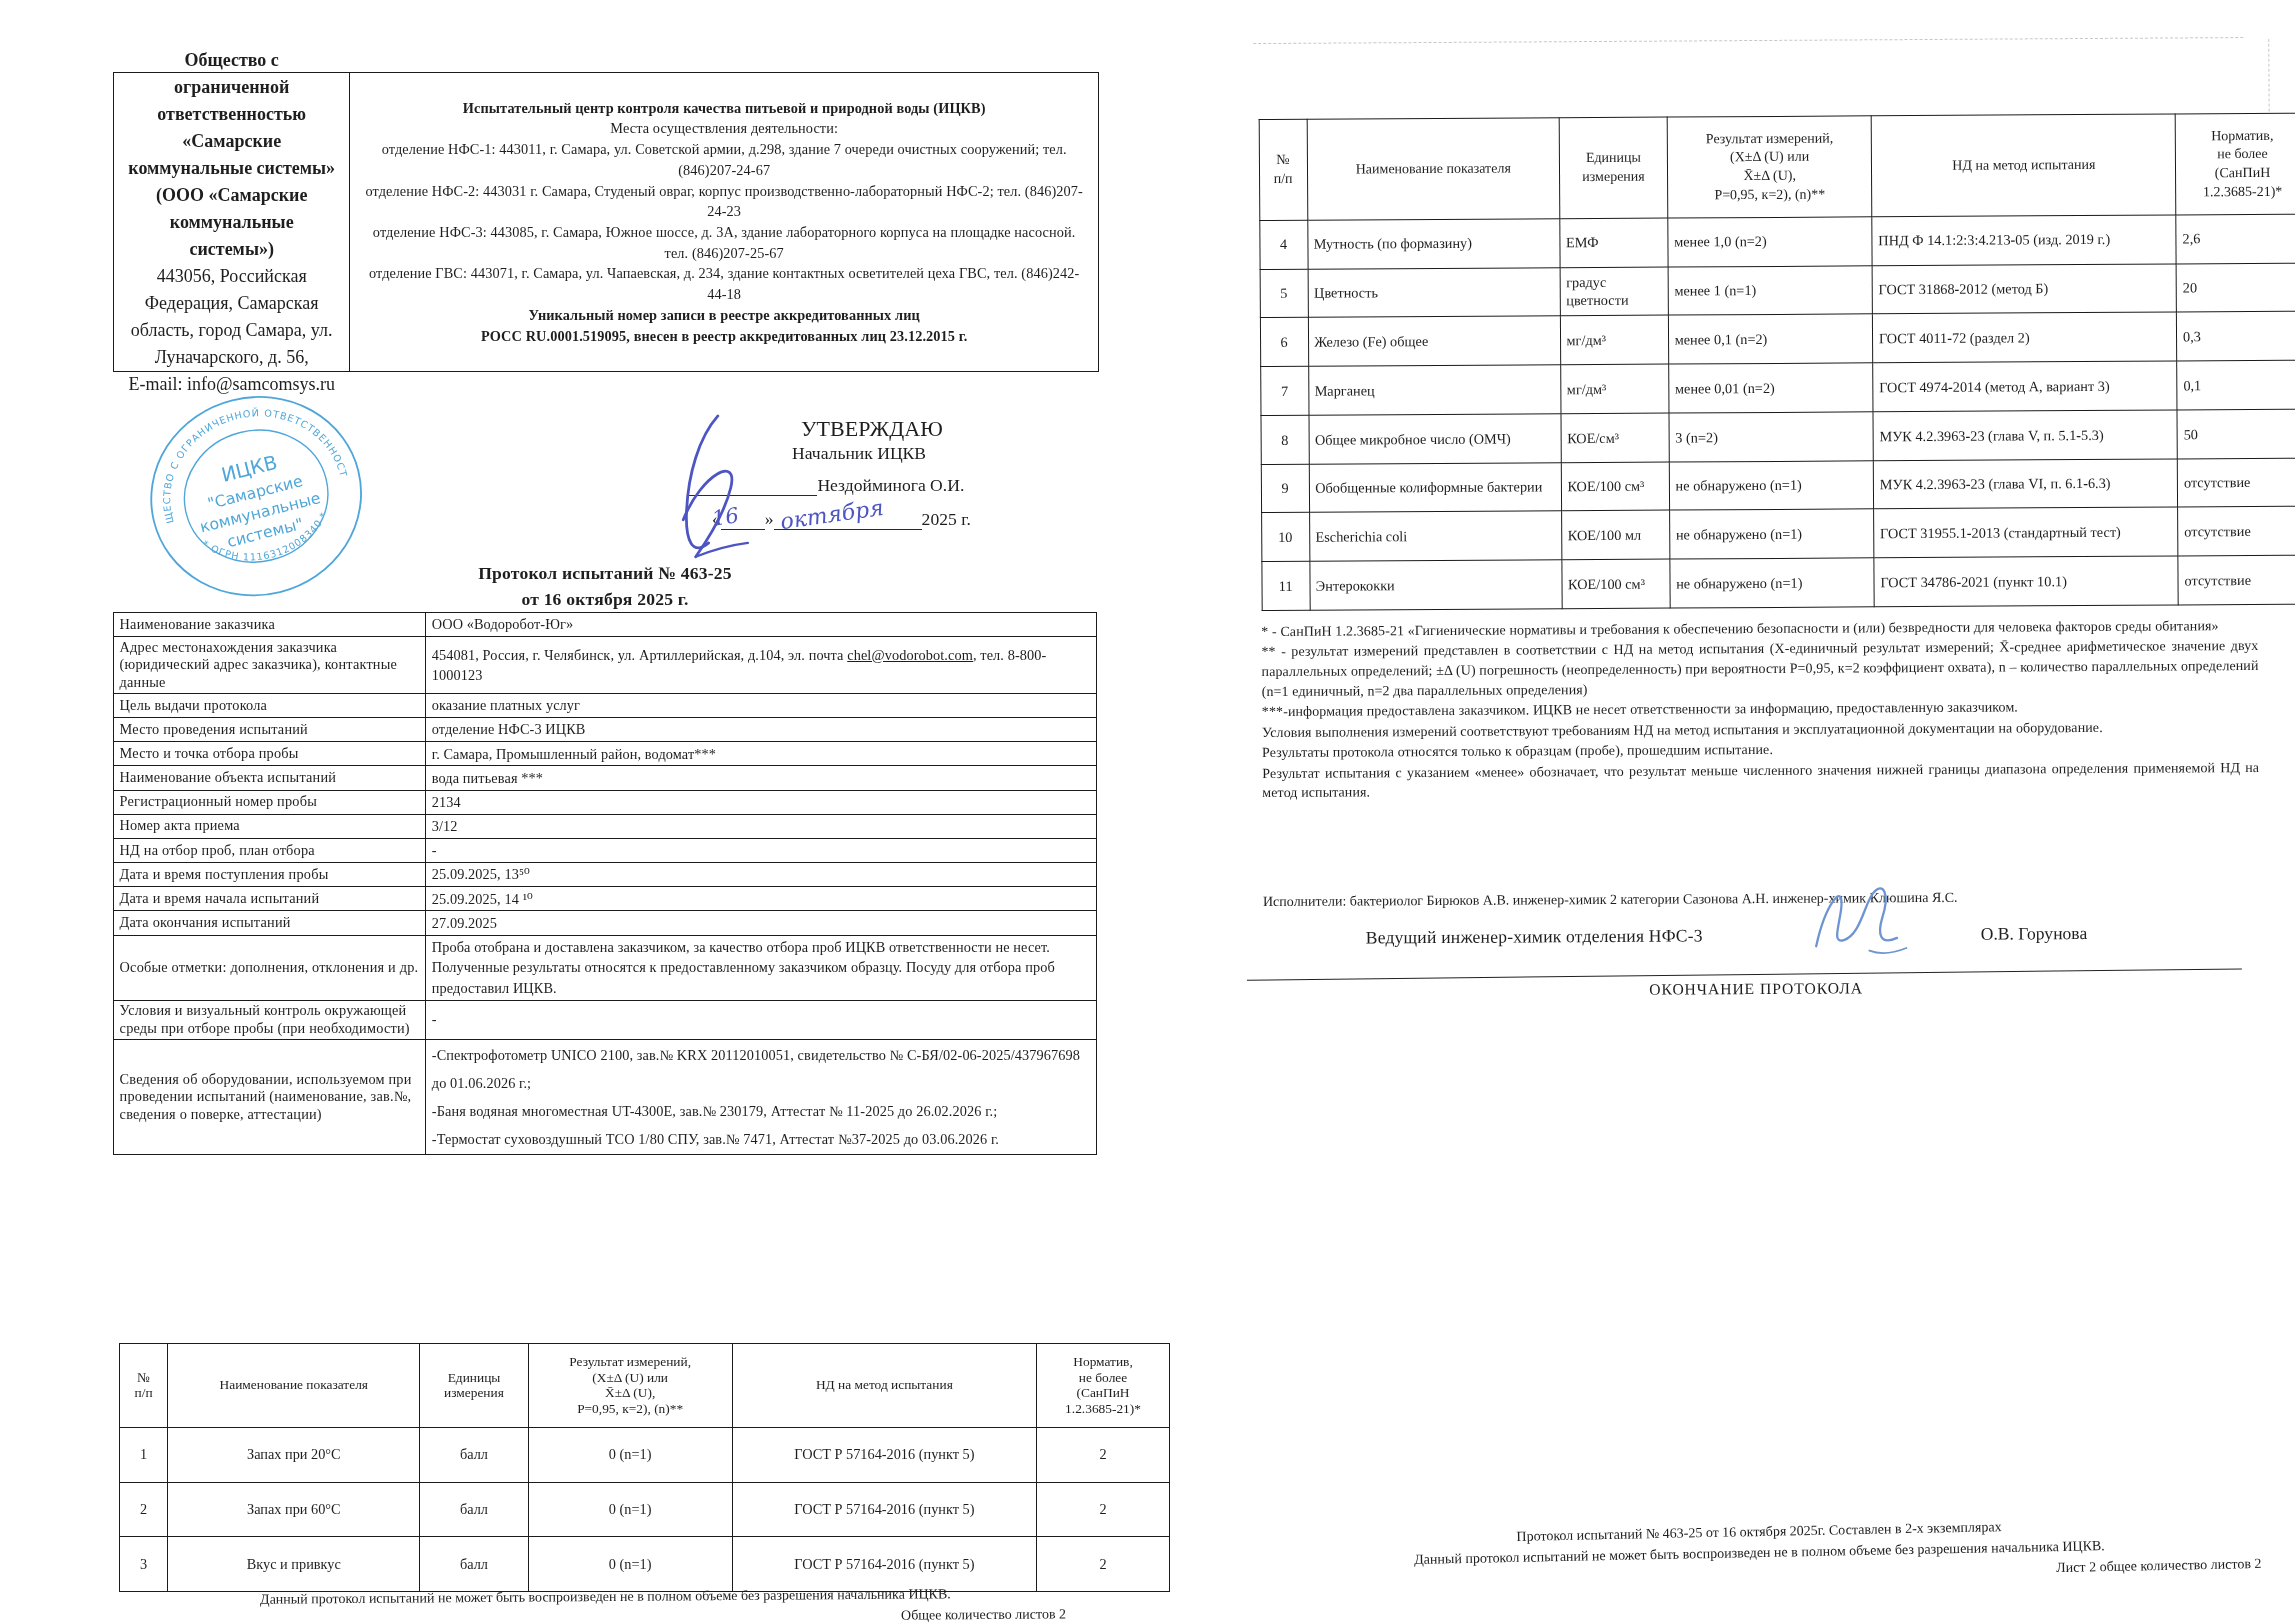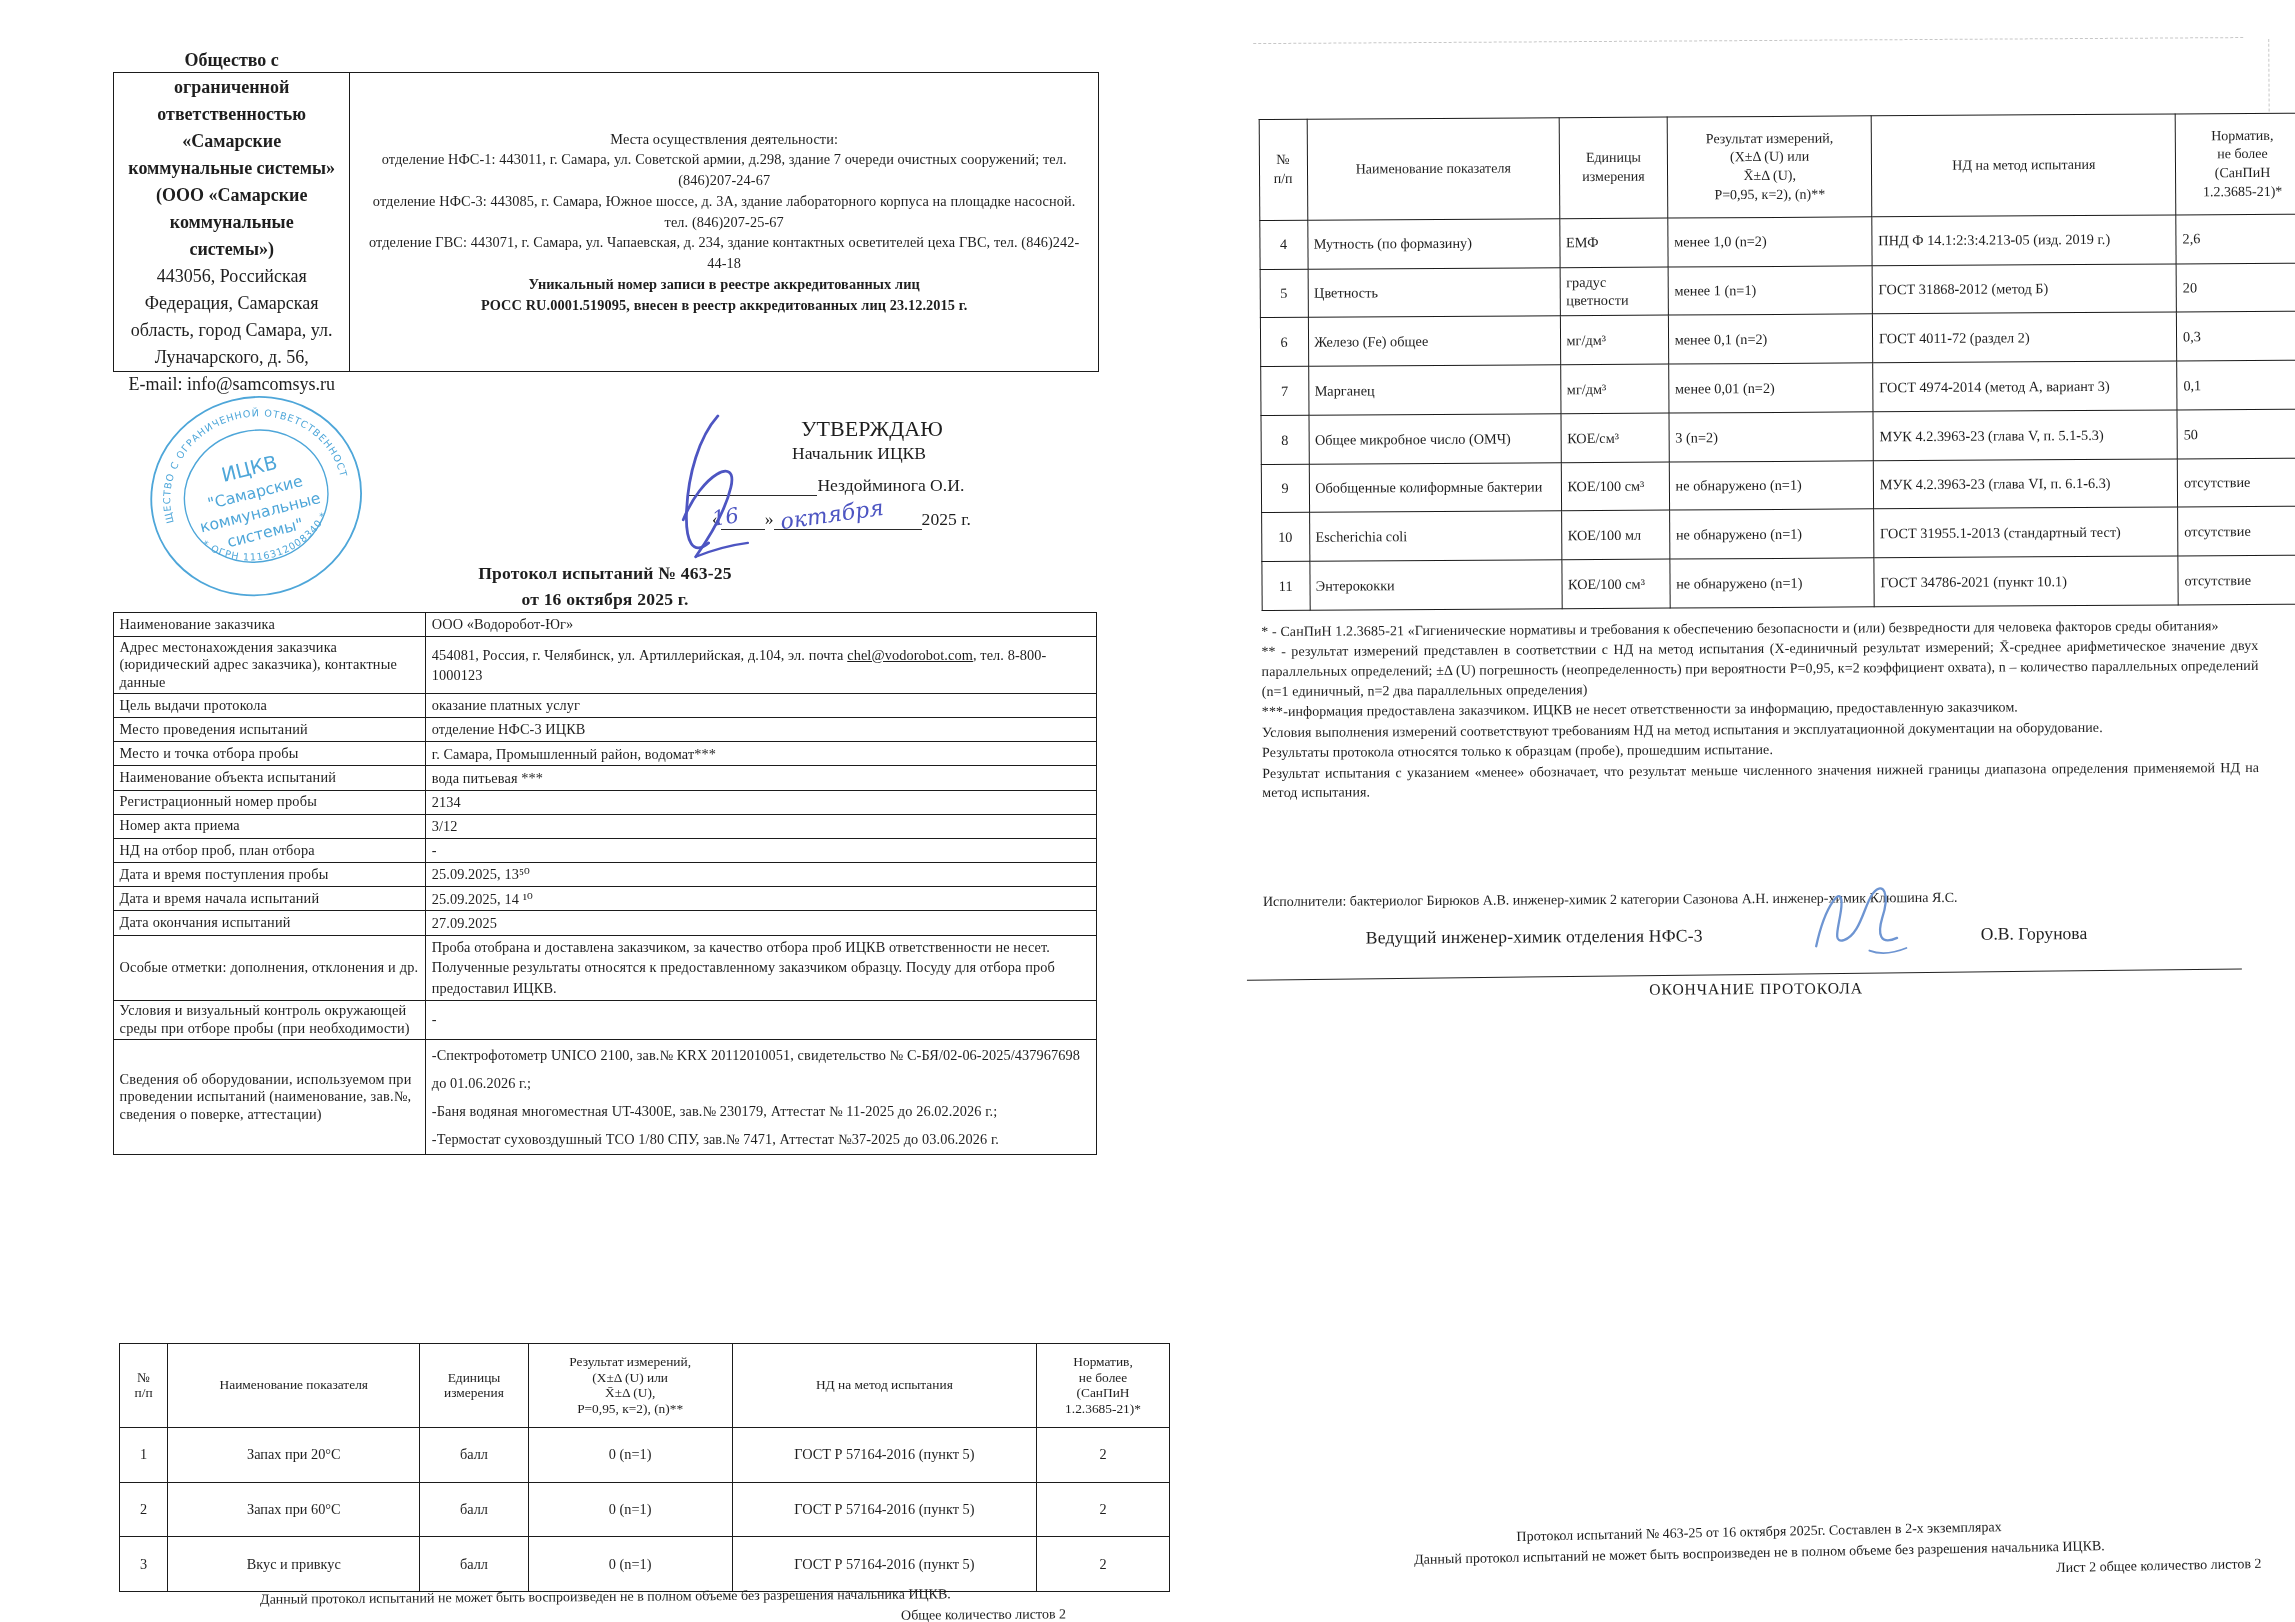--- a/index.html
+++ b/index.html
@@ -85,22 +85,24 @@
           </div>
         <div>
             <div>443056, Российская</div>
             <div>Федерация, Самарская</div>
             <div>область, город Самара, ул.</div>
             <div>Луначарского, д. 56,</div>
             <div>E-mail: info@samcomsys.ru</div>
           </div>
       </div>
       <div class="ctr-cell">
+          <div class="hline b">Испытательный центр контроля качества питьевой и природной воды (ИЦКВ)</div>
           <div class="hline">Места осуществления деятельности:</div>
           <div class="hline">отделение НФС-1: 443011, г. Самара, ул. Советской армии, д.298, здание 7 очереди очистных сооружений; тел. (846)207-24-67</div>
+          <div class="hline">отделение НФС-2: 443031 г. Самара, Студеный овраг, корпус производственно-лабораторный НФС-2; тел. (846)207-24-23</div>
           <div class="hline">отделение НФС-3: 443085, г. Самара, Южное шоссе, д. 3А, здание лабораторного корпуса на площадке насосной. тел. (846)207-25-67</div>
           <div class="hline">отделение ГВС: 443071, г. Самара, ул. Чапаевская, д. 234, здание контактных осветителей цеха ГВС, тел.  (846)242-44-18</div>
           <div class="hline b">Уникальный номер записи в реестре аккредитованных лиц</div>
           <div class="hline b">РОСС RU.0001.519095,  внесен в реестр аккредитованных лиц 23.12.2015 г.</div>
         </div>
     </div>
 
     <svg class="abs stamp" style="left:143px;top:389px;" width="227" height="217" viewBox="0 0 490 470">
       <ellipse cx="245" cy="232" rx="228" ry="214" fill="none" stroke="#3f9fd6" stroke-width="4"></ellipse>
       <ellipse cx="245" cy="232" rx="156" ry="142" fill="none" stroke="#3f9fd6" stroke-width="3"></ellipse>

